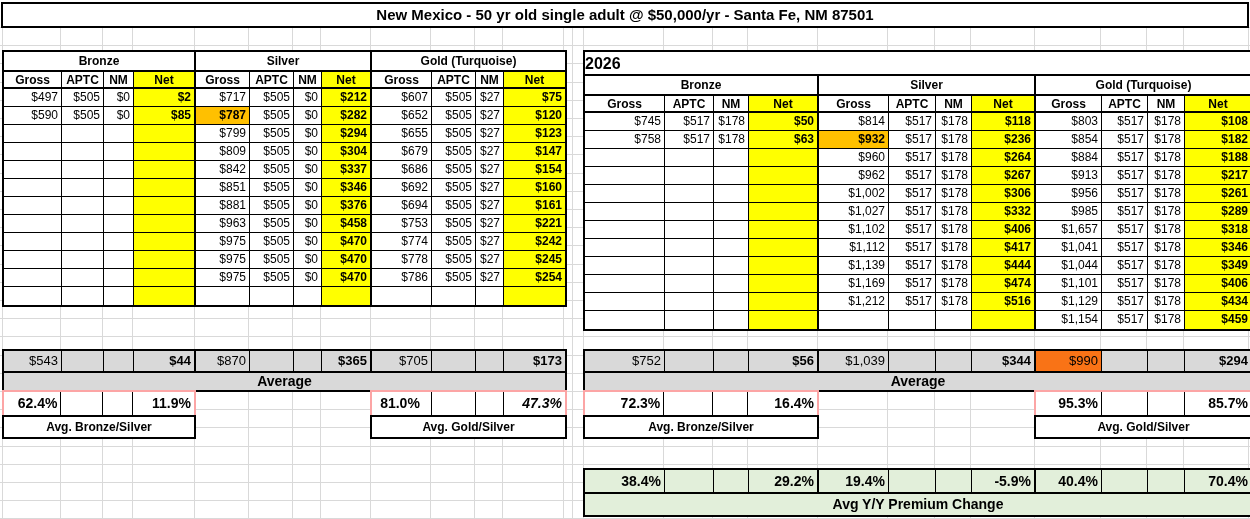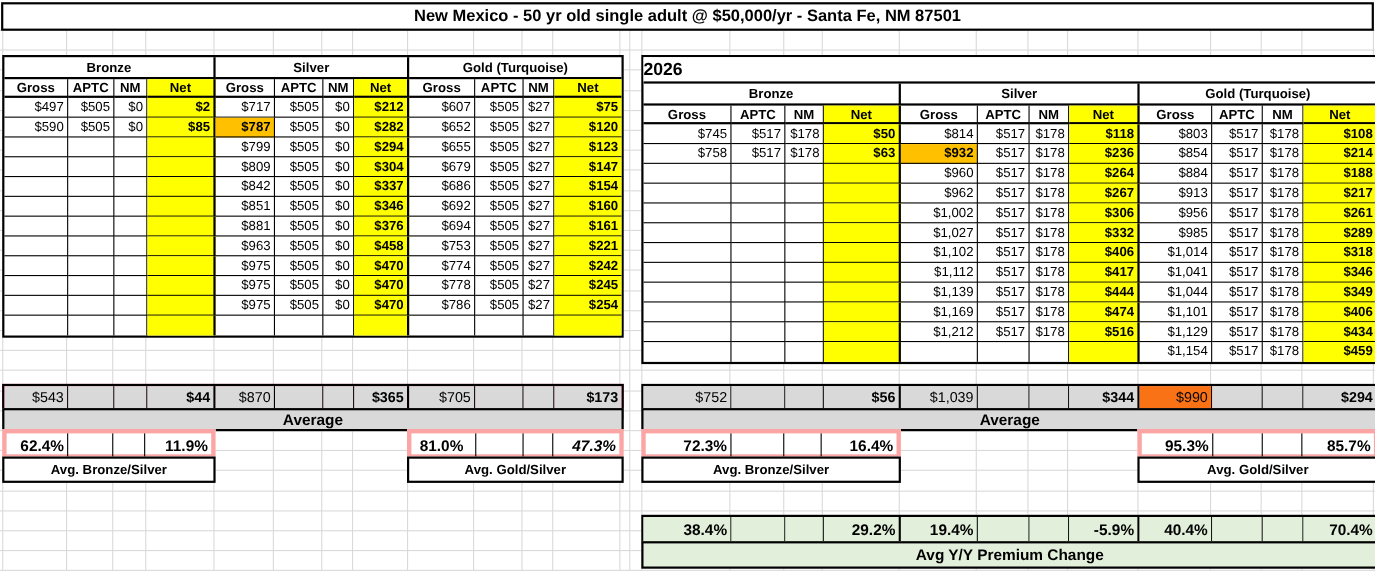--- a/index.html
+++ b/index.html
@@ -26,21 +26,21 @@
   .catrow .cell{height:20px;line-height:19px;font-size:12px;font-weight:bold;text-align:center;border-bottom:2px solid #000;}
   .hdrrow .cell{height:17px;line-height:16px;font-size:12px;font-weight:bold;text-align:center;border-bottom:2px solid #000;}
   .bodyrow .cell{height:18px;line-height:17px;font-size:12px;text-align:right;padding-right:3px;}
   .bodyrow:last-child .cell{border-bottom:none;}
   .netv{font-weight:bold;}
   
   .sumbox{z-index:2;border:2px solid #000;background:#d9d9d9;display:flex;}
   .sumbox .cell{height:100%;font-size:13px;text-align:right;padding-right:3px;}
   .avglabel{z-index:2;border:2px solid #000;background:#d9d9d9;text-align:center;
             font-size:14px;font-weight:bold;}
-  .pctbox{box-sizing:border-box;border:4px solid #fca5a5;background:#fff;display:flex;}
+  .pctbox{box-sizing:border-box;border:2px solid #fca5a5;background:#fff;display:flex;}
   .pctbox .cell{height:100%;font-size:14px;font-weight:bold;text-align:right;padding-right:3px;border-bottom:none;}
   .sublbl{box-sizing:border-box;border:2px solid #000;background:#fff;text-align:center;
           font-size:12px;font-weight:bold;}
   .rowflex{z-index:2;display:flex;position:absolute;}
   .spacer{background:transparent;}
 </style>
 </head>
 <body>
 
 <div id="canvas">
@@ -285,21 +285,21 @@
           <div class="cell " style="width: 54px; height: 18px;"></div>
           <div class="cell " style="width: 44px; height: 18px;"></div>
           <div class="cell " style="width: 28px; height: 18px;"></div>
           <div class="cell secend netv" style="width: 50px; height: 18px; background: rgb(255, 255, 0);"></div>
           <div class="cell " style="width: 60px; height: 18px;"></div>
           <div class="cell " style="width: 44px; height: 18px;"></div>
           <div class="cell " style="width: 28px; height: 18px;"></div>
           <div class="cell rowlast netv" style="width: 61px; height: 18px; background: rgb(255, 255, 0);"></div>
         </div>
       </div>
-      <div class="abs sumbox" style="left: 2px; top: 349px; width: 565px; height: 32px; background: #be185d;">
+      <div class="abs sumbox" style="left: 2px; top: 349px; width: 565px; height: 32px; background: #fef9c3;">
         <div class="cell " style="width: 58px; height: 20px; line-height: 20px; border-bottom: none; background: rgb(217, 217, 217);">$543</div>
         <div class="cell " style="width: 42px; height: 20px; line-height: 20px; border-bottom: none; background: rgb(217, 217, 217);"></div>
         <div class="cell " style="width: 30px; height: 20px; line-height: 20px; border-bottom: none; background: rgb(217, 217, 217);"></div>
         <div class="cell secend netv" style="width: 62px; height: 20px; line-height: 20px; border-bottom: none; background: rgb(217, 217, 217);">$44</div>
         <div class="cell " style="width: 54px; height: 20px; line-height: 20px; border-bottom: none; background: rgb(217, 217, 217);">$870</div>
         <div class="cell " style="width: 44px; height: 20px; line-height: 20px; border-bottom: none; background: rgb(217, 217, 217);"></div>
         <div class="cell " style="width: 28px; height: 20px; line-height: 20px; border-bottom: none; background: rgb(217, 217, 217);"></div>
         <div class="cell secend netv" style="width: 50px; height: 20px; line-height: 20px; border-bottom: none; background: rgb(217, 217, 217);">$365</div>
         <div class="cell " style="width: 60px; height: 20px; line-height: 20px; border-bottom: none; background: rgb(217, 217, 217);">$705</div>
         <div class="cell " style="width: 44px; height: 20px; line-height: 20px; border-bottom: none; background: rgb(217, 217, 217);"></div>
@@ -367,21 +367,21 @@
           <div class="cell " style="width: 49px; height: 18px;">$517</div>
           <div class="cell " style="width: 35px; height: 18px;">$178</div>
           <div class="cell secend netv" style="width: 70px; height: 18px; background: rgb(255, 255, 0);">$63</div>
           <div class="cell netv" style="width: 70px; height: 18px; background: rgb(255, 192, 0);">$932</div>
           <div class="cell " style="width: 47px; height: 18px;">$517</div>
           <div class="cell " style="width: 36px; height: 18px;">$178</div>
           <div class="cell secend netv" style="width: 64px; height: 18px; background: rgb(255, 255, 0);">$236</div>
           <div class="cell " style="width: 66px; height: 18px;">$854</div>
           <div class="cell " style="width: 46px; height: 18px;">$517</div>
           <div class="cell " style="width: 37px; height: 18px;">$178</div>
-          <div class="cell rowlast netv" style="width: 66px; height: 18px; background: rgb(255, 255, 0);">$214</div>
+          <div class="cell rowlast netv" style="width: 66px; height: 18px; background: rgb(255, 255, 0);">$182</div>
         </div>
         <div class="trow bodyrow">
           <div class="cell " style="width: 80px; height: 18px;"></div>
           <div class="cell " style="width: 49px; height: 18px;"></div>
           <div class="cell " style="width: 35px; height: 18px;"></div>
           <div class="cell secend netv" style="width: 70px; height: 18px; background: rgb(255, 255, 0);"></div>
           <div class="cell " style="width: 70px; height: 18px;">$960</div>
           <div class="cell " style="width: 47px; height: 18px;">$517</div>
           <div class="cell " style="width: 36px; height: 18px;">$178</div>
           <div class="cell secend netv" style="width: 64px; height: 18px; background: rgb(255, 255, 0);">$264</div>
@@ -434,21 +434,21 @@
         </div>
         <div class="trow bodyrow">
           <div class="cell " style="width: 80px; height: 18px;"></div>
           <div class="cell " style="width: 49px; height: 18px;"></div>
           <div class="cell " style="width: 35px; height: 18px;"></div>
           <div class="cell secend netv" style="width: 70px; height: 18px; background: rgb(255, 255, 0);"></div>
           <div class="cell " style="width: 70px; height: 18px;">$1,102</div>
           <div class="cell " style="width: 47px; height: 18px;">$517</div>
           <div class="cell " style="width: 36px; height: 18px;">$178</div>
           <div class="cell secend netv" style="width: 64px; height: 18px; background: rgb(255, 255, 0);">$406</div>
-          <div class="cell " style="width: 66px; height: 18px;">$1,014</div>
+          <div class="cell " style="width: 66px; height: 18px;">$1,657</div>
           <div class="cell " style="width: 46px; height: 18px;">$517</div>
           <div class="cell " style="width: 37px; height: 18px;">$178</div>
           <div class="cell rowlast netv" style="width: 66px; height: 18px; background: rgb(255, 255, 0);">$318</div>
         </div>
         <div class="trow bodyrow">
           <div class="cell " style="width: 80px; height: 18px;"></div>
           <div class="cell " style="width: 49px; height: 18px;"></div>
           <div class="cell " style="width: 35px; height: 18px;"></div>
           <div class="cell secend netv" style="width: 70px; height: 18px; background: rgb(255, 255, 0);"></div>
           <div class="cell " style="width: 70px; height: 18px;">$1,112</div>

